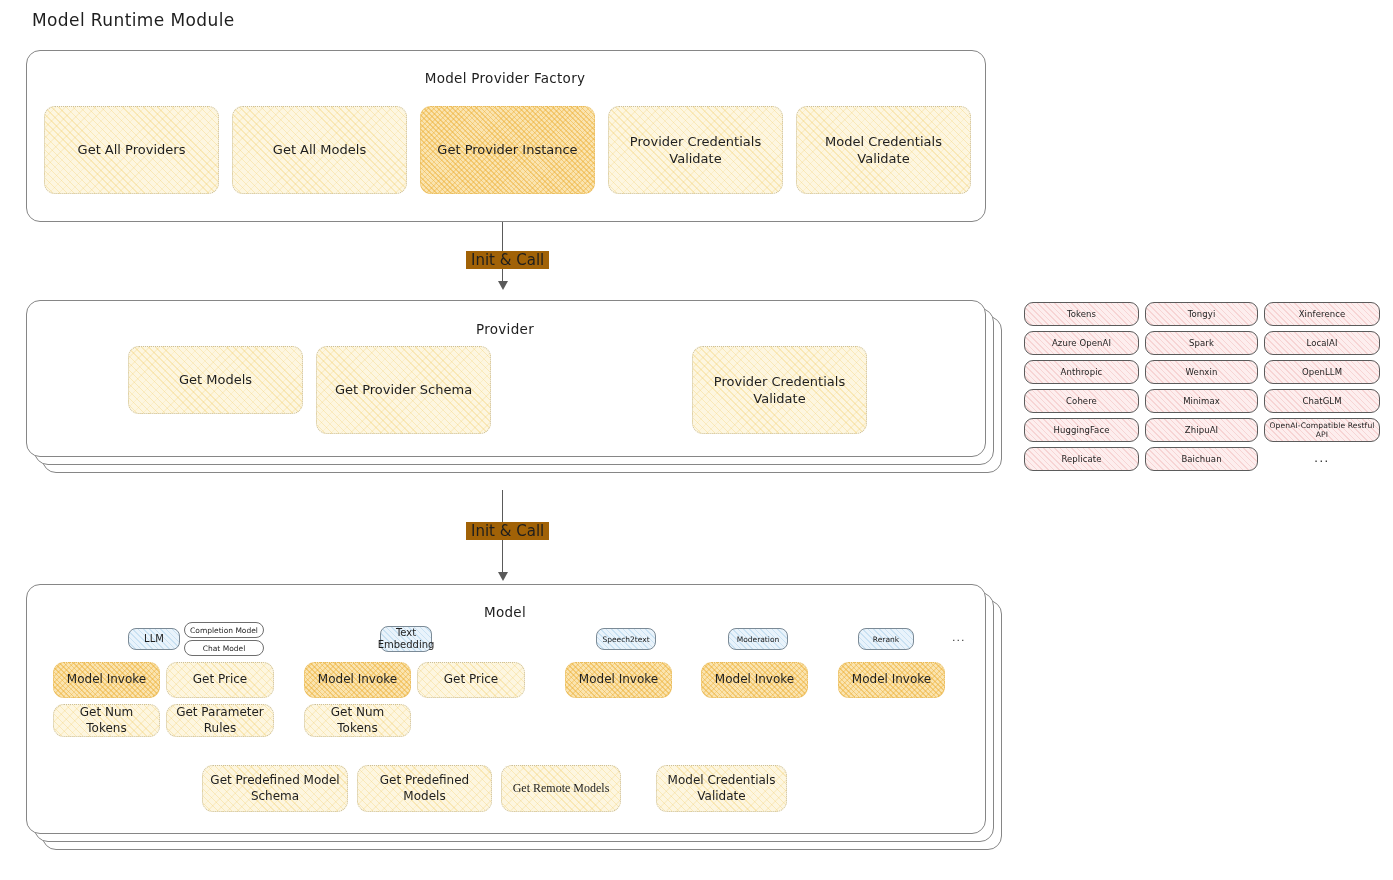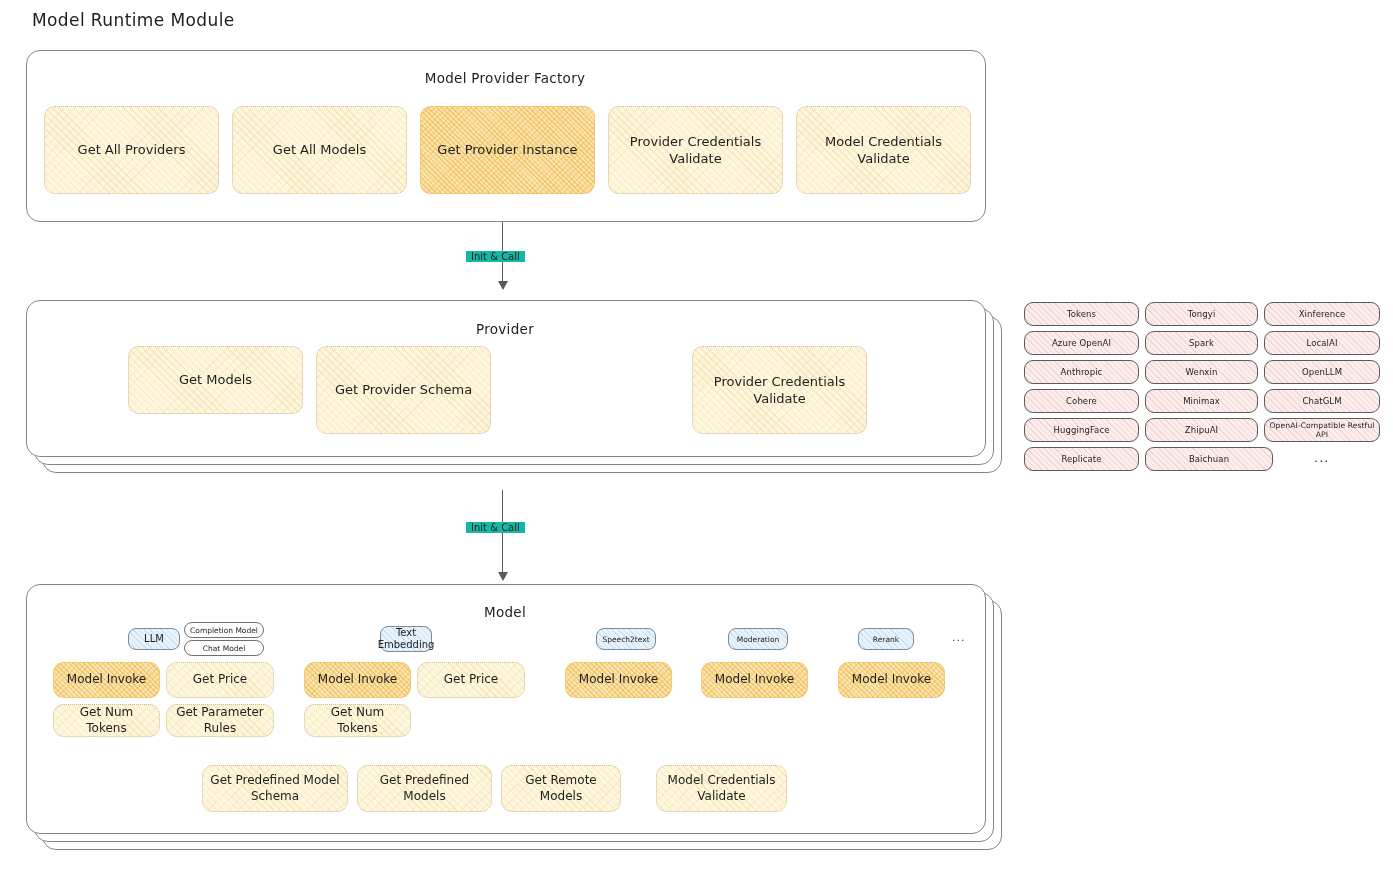--- a/index.html
+++ b/index.html
@@ -85,22 +85,22 @@
   }
 
   
   .arrow-line{position:absolute;width:1.3px;background:#5a5a5a;}
   .arrow-head{
     position:absolute;width:0;height:0;
     border-left:5px solid transparent;border-right:5px solid transparent;
     border-top:9px solid #5a5a5a;
   }
   .arrow-label{
-    position:absolute;font-size:10px;color:#1e1e1e;
-    background:#14b8a6;padding:0 5px;white-space:nowrap;
+    position:absolute;font-size:15px;color:#1e1e1e;
+    background:#a16207;padding:0 5px;white-space:nowrap;
   }
 </style>
 </head>
 <body>
 
 <div class="canvas">
 
   <div id="page-title">Model Runtime Module</div>
 
   <div class="frame" style="left:26px;top:50px;width:958px;height:170px;">
@@ -174,21 +174,21 @@
       </div>
     <div class="pchip" style="left:121px;top:60px;width:113px;height:24px;">
       <span>Wenxin</span>
       </div>
     <div class="pchip" style="left:121px;top:89px;width:113px;height:24px;">
       <span>Minimax</span>
       </div>
     <div class="pchip" style="left:121px;top:118px;width:113px;height:24px;">
       <span>ZhipuAI</span>
       </div>
-    <div class="pchip" style="left:121px;top:147px;width:128px;height:24px;">
+    <div class="pchip" style="left:121px;top:147px;width:113px;height:24px;">
       <span>Baichuan</span>
       </div>
 
     <div class="pchip" style="left:240px;top:2px;width:116px;height:24px;">
       <span>Xinference</span>
       </div>
     <div class="pchip" style="left:240px;top:31px;width:116px;height:24px;">
       <span>LocalAI</span>
       </div>
     <div class="pchip" style="left:240px;top:60px;width:116px;height:24px;">
@@ -271,21 +271,21 @@
     </div>
 
     <div class="ellipsis" style="left:926px;top:47px;font-size:11px;">...</div>
 
     <div class="box" style="left:176px;top:181px;width:146px;height:47px;font-size:12px;">
       <span>Get Predefined Model Schema</span>
     </div>
     <div class="box" style="left:331px;top:181px;width:135px;height:47px;font-size:12px;">
       <span>Get Predefined Models</span>
     </div>
-    <div class="box" style="left:475px;top:181px;width:120px;height:47px;font-size:12px;">
+    <div class="box" style="left:475px;top:181px;width:120px;height:47px;font-size:12px;font-family:Liberation Serif, serif;">
       <span>Get Remote Models</span>
     </div>
     <div class="box" style="left:630px;top:181px;width:131px;height:47px;font-size:12px;">
       <span>Model Credentials Validate</span>
     </div>
   </div>
 
 </div>
 
 </body></html>

